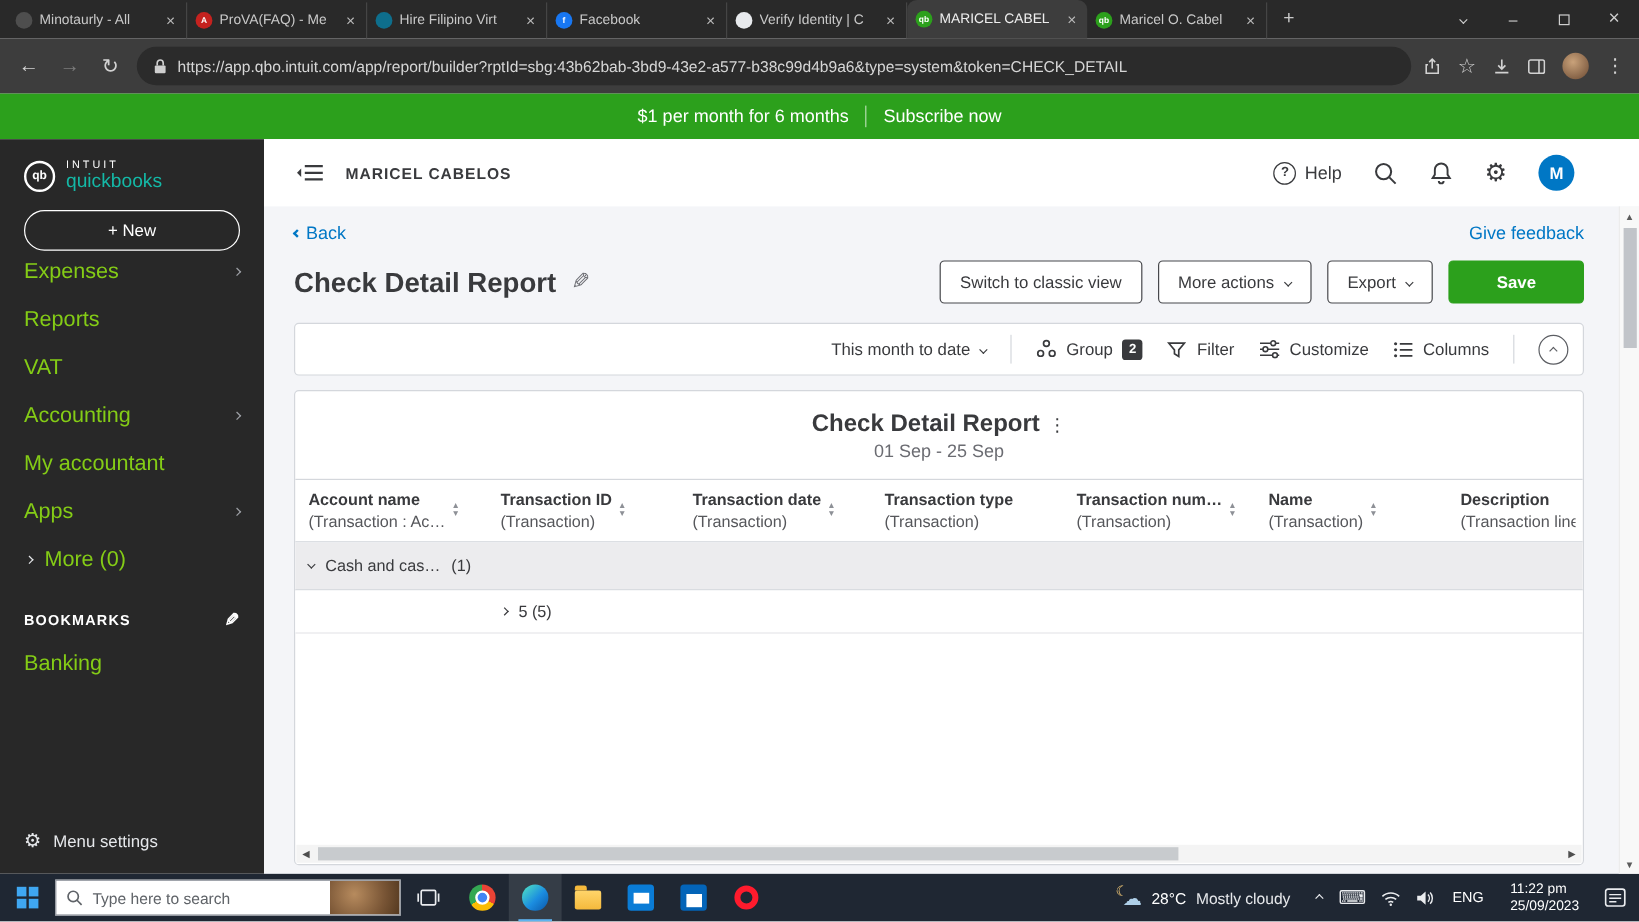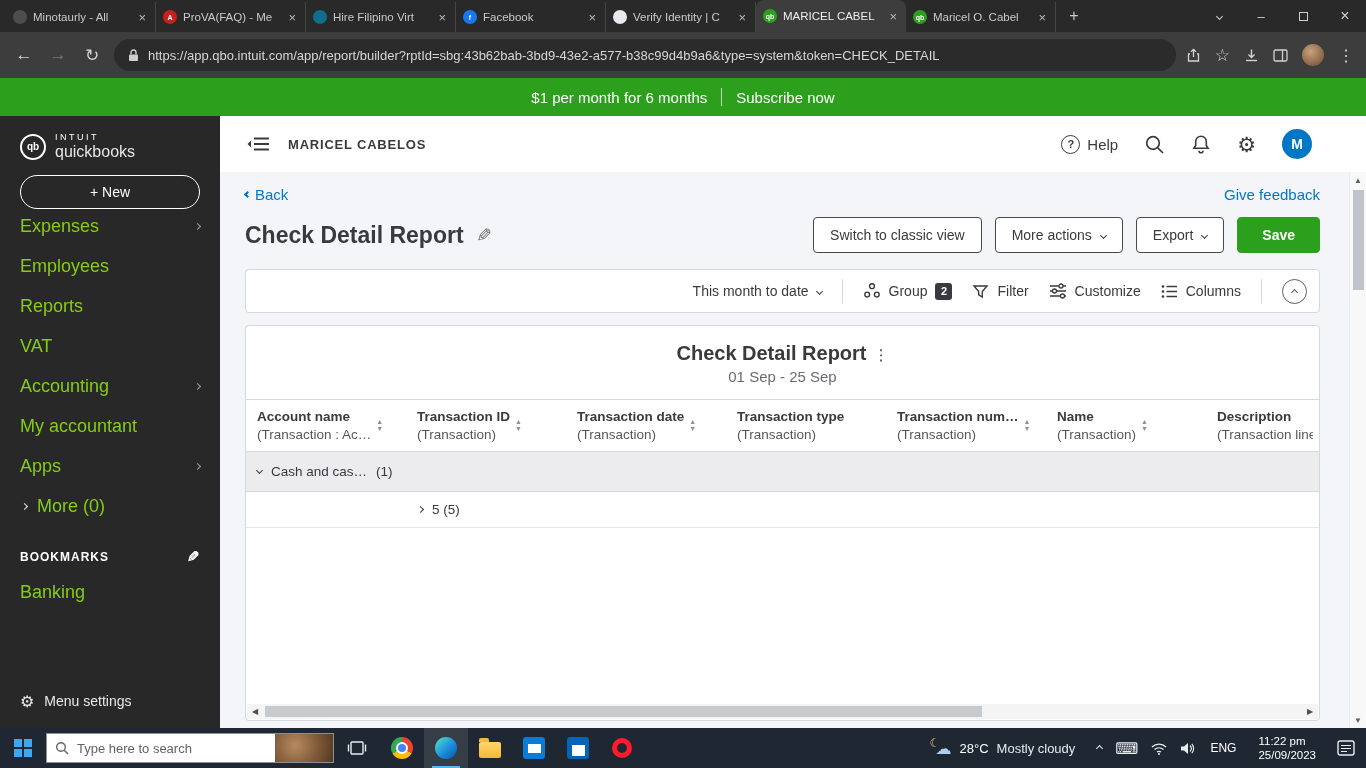--- a/index.html
+++ b/index.html
@@ -42,21 +42,21 @@
   .promo{height:38px;background:#2ca01c;color:#fff;display:flex;align-items:center;justify-content:center;gap:14px;font-size:15px;flex:none}
   .promo-divider{width:1px;height:18px;background:rgba(255,255,255,.65)}
   .promo-cta{font-weight:normal}
 
   
   .app{flex:1;display:flex;min-height:0}
   .sidebar{width:220px;background:#282828;color:#fff;flex:none;position:relative;display:flex;flex-direction:column;overflow:hidden}
   .sb-logo{display:flex;align-items:center;gap:9px;padding:16px 20px 8px}
   .qbmark{width:26px;height:26px;border:2px solid #fff;border-radius:50%;display:flex;align-items:center;justify-content:center;font-size:10px;font-weight:bold;color:#fff;flex:none}
   .logo-top{font-size:9px;letter-spacing:2.5px;color:#fff}
-  .logo-bottom{font-size:16px;color:#e5e5e5;margin-top:1px}
+  .logo-bottom{font-size:16px;color:#14b8a6;margin-top:1px}
   .newbtn{margin:6px 20px 6px;height:34px;border:1px solid #fff;border-radius:17px;display:flex;align-items:center;justify-content:center;font-size:14px;color:#fff}
   .sb-items{margin-top:-9px}
   .sb-item{height:40px;display:flex;align-items:center;padding:0 20px;font-size:18px;color:#84cc16}
   .sb-item .chev{color:#9da0a5;margin-left:auto}
   .sb-item.more{padding-left:22px;gap:10px}
   .sb-item.more .chev{margin-left:0;color:#e6e8eb}
   .sb-section{display:flex;align-items:center;padding:22px 20px 6px;font-size:12px;font-weight:bold;letter-spacing:1px;color:#fff}
   .sb-pencil{margin-left:auto;font-size:15px;color:#fff;transform:scaleX(-1)}
   .sb-settings{position:absolute;bottom:0;left:0;right:0;height:54px;display:flex;align-items:center;gap:10px;padding:0 20px;font-size:14px;color:#e6e8eb}
   .sb-gear{font-size:16px;color:#e6e8eb}
@@ -77,21 +77,21 @@
   .content{flex:1;padding:0 46px 0 25px;overflow:hidden}
   .row-back{display:flex;justify-content:space-between;align-items:flex-end;padding-top:14px;font-size:15px;color:#0077c5}
   .back-link{display:flex;align-items:center;gap:5px;color:#0077c5}
   .back-link .chev{border-width:2px}
   .row-title{display:flex;align-items:center;margin-top:14px}
   .page-title{font-size:23px;color:#393a3d;font-weight:600}
   .title-pencil{font-size:19px;color:#6b6c72;margin-left:12px;transform:scaleX(-1)}
   .actions{margin-left:auto;display:flex;gap:13px;align-items:center}
   .btn{height:36px;padding:0 16px;border:1px solid #47484c;border-radius:4px;background:#fff;font-size:14px;color:#393a3d;display:flex;align-items:center;gap:9px;white-space:nowrap}
   .btn .chev{color:#393a3d}
-  .btn.save{background:#2ca01c;border-color:#2ca01c;color:#fff;padding:0 24px;font-weight:bold}
+  .btn.save{background:#2ca01c;border-color:#2ca01c;color:#fff;padding:0 39px;font-weight:bold}
 
   .toolbar-card{margin-top:16px;background:#fff;border:1px solid #d4d7dc;border-radius:4px;height:44px;display:flex;align-items:center;justify-content:flex-end;padding:0 12px;gap:20px;font-size:14px;color:#393a3d}
   .tb-item{display:flex;align-items:center;gap:8px}
   .tb-item .chev{color:#393a3d}
   .badge{min-width:17px;height:17px;background:#393a3d;color:#fff;border-radius:3px;font-size:11px;display:flex;align-items:center;justify-content:center;font-weight:bold;padding:0 3px}
   .tb-divider{width:1px;height:24px;background:#d4d7dc}
   .collapse-circle{width:25px;height:25px;border:1.4px solid #5c5e63;border-radius:50%;display:flex;align-items:center;justify-content:center;color:#5c5e63}
   .collapse-circle .chev{margin-top:3px}
 
   .report-card{margin-top:12px;background:#fff;border:1px solid #d4d7dc;border-radius:4px;height:396px;position:relative;overflow:hidden}
@@ -257,23 +257,20 @@
           <div class="logo-bottom">quickbooks</div>
         </span>
       </div>
       <div class="newbtn">+ New</div>
       <div class="sb-items">
         <div class="sb-item">
           <span>Expenses</span>
           <span class="chev right sm"></span>
         </div>
         <div class="sb-item">
-          <span>Employees</span>
-        </div>
-        <div class="sb-item">
           <span>Reports</span>
         </div>
         <div class="sb-item">
           <span>VAT</span>
         </div>
         <div class="sb-item">
           <span>Accounting</span>
           <span class="chev right sm"></span>
         </div>
         <div class="sb-item">

